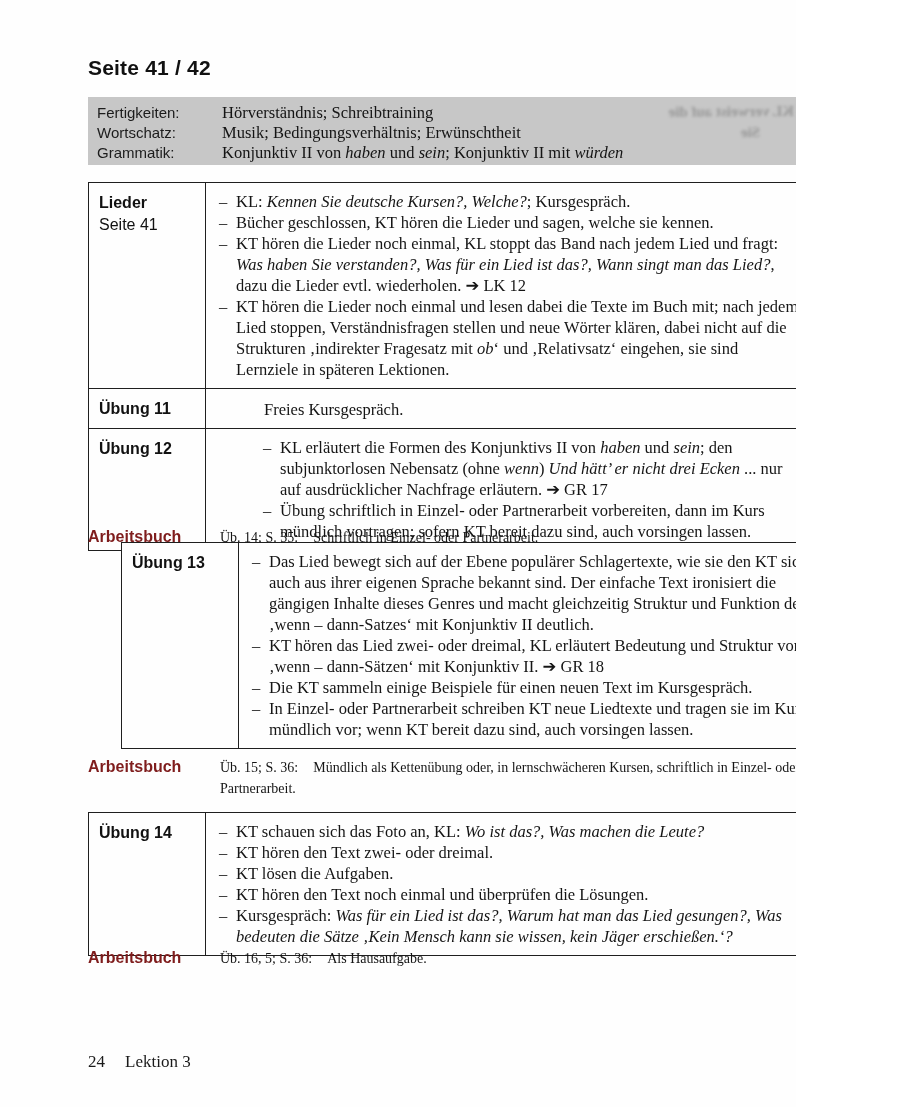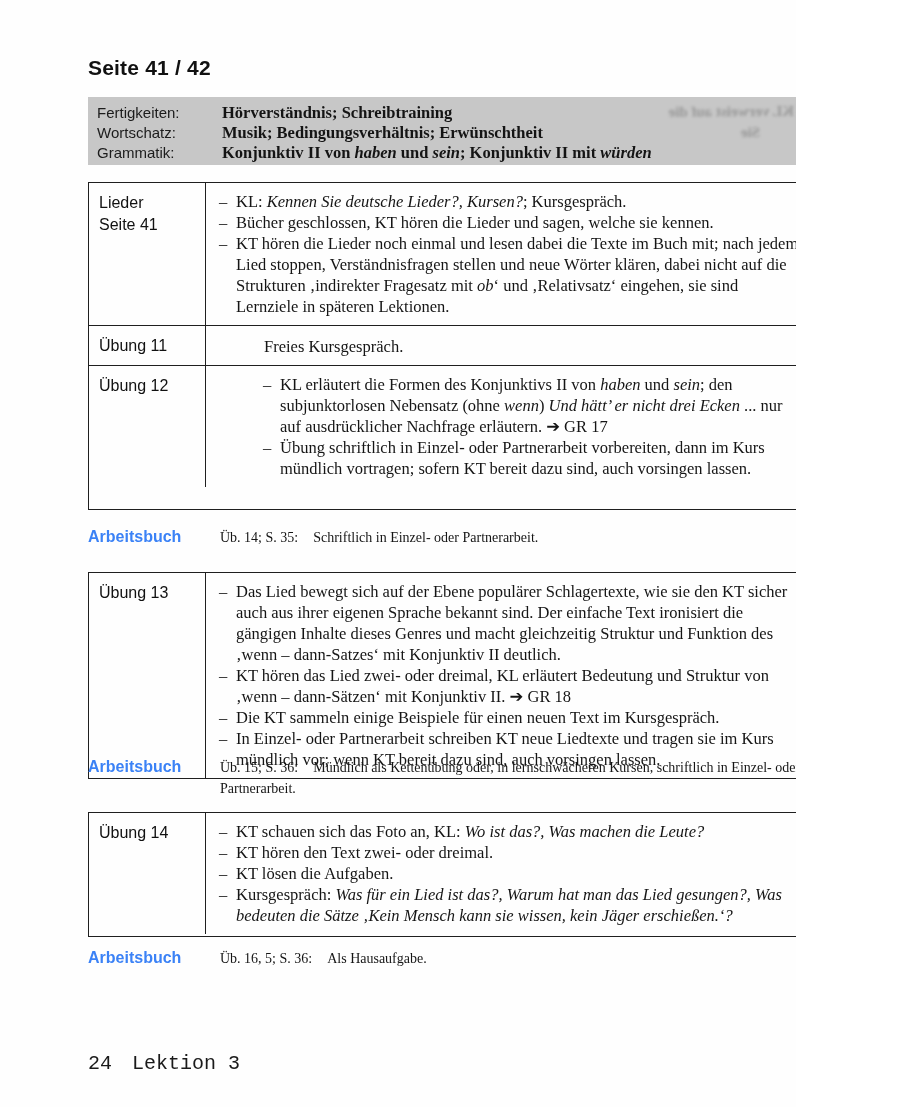--- a/index.html
+++ b/index.html
@@ -26,71 +26,71 @@
     padding:6px 0 6px 9px;
   }
   .info-row { display:flex; align-items:center; line-height:20px; }
   .info-label {
     width:125px; flex:0 0 125px;
     font-family:"Liberation Sans", sans-serif;
     font-size:15px; color:#1c1c1c;
   }
   .info-value {
     font-family:"Liberation Serif", serif;
-    font-weight:bold; font-size:16.5px; color:#141414;
+    font-weight:normal; font-size:16.5px; color:#141414;
   }
   .ghost {
     position:absolute; right:18px; top:5px; width:330px;
     transform:scaleX(-1) rotate(.4deg);
     filter:blur(1.4px);
     opacity:.38; color:#4a4a4a;
     font-family:"Liberation Serif", serif; font-weight:bold; font-size:15px;
     line-height:21px; text-align:left;
     pointer-events:none;
   }
   .ghost div:nth-child(2){ padding-left:34px; }
   
   .ltable {
     position:absolute; left:88px; width:724px;
     border:1.8px solid #1f1f1f;
     background:#fefefe;
   }
   .t1 { top:182px; min-height:328px; }
-  .t2 { top:572px; min-height:184px; }
+  .t2 { top:542px; min-height:184px;margin-left:33px; }
   .t3 { top:812px; min-height:125px; }
   .trow { display:flex; align-items:stretch; }
   .trow + .trow { border-top:1.6px solid #1f1f1f;gap:44px; }
   .hcell {
     flex:0 0 117px; width:117px;
     border-right:1.6px solid #1f1f1f;
     padding:9px 5px 6px 10px;
     font-family:"Liberation Sans", sans-serif;
     font-size:16px; line-height:22px; color:#111;
   }
-  .hl-bold { font-weight:normal; }
+  .hl-bold { font-weight:bold; }
   .bcell {
     flex:1; padding:8px 9px 8px 12px;
     font-size:16.5px; line-height:21px; color:#151515;
   }
   .bullet { position:relative; padding-left:18px; }
   .bullet::before { content:"–"; position:absolute; left:1px; top:0; }
   .plain-line { padding-left:2px; padding-top:2px; }
   
   .ab { position:absolute; left:88px; width:724px; display:flex; }
   .ab1 { top:527px; } .ab2 { top:757px; } .ab3 { top:948px; }
   .ab-label {
     flex:0 0 132px; width:132px;
     font-family:"Liberation Sans", sans-serif;
-    font-weight:bold; font-size:16px; color:#3b82f6;
+    font-weight:bold; font-size:16px; color:#7f1d1d;
     padding-top:1px;
   }
   .ab-content { flex:1; font-size:14px; line-height:21px; color:#151515; }
   .ab-ref { margin-right:15px; }
   
-  .footer { position:absolute; left:88px; top:1052px; font-size:20px; color:#1a1a1a;font-family:Liberation Mono, monospace; }
+  .footer { position:absolute; left:88px; top:1052px; font-size:17px; color:#1a1a1a; }
   .footer .pagenum { margin-right:20px; }
   i { font-style:italic; }
 </style>
 </head>
 <body>
 
 <div class="page">
 
   <div class="page-title">Seite 41 / 42</div>
 
@@ -113,22 +113,23 @@
     </div>
   </div>
 
   <div class="ltable t1">
     <div class="trow">
       <div class="hcell">
         <div class="hl-bold">Lieder</div>
         <div>Seite 41</div>
       </div>
       <div class="bcell">
-        <div class="bullet">KL: <i>Kennen Sie deutsche Lieder?, Kursen?</i>; Kursgespräch.</div>
+        <div class="bullet">KL: <i>Kennen Sie deutsche Kursen?, Welche?</i>; Kursgespräch.</div>
         <div class="bullet">Bücher geschlossen, KT hören die Lieder und sagen, welche sie kennen.</div>
+        <div class="bullet">KT hören die Lieder noch einmal, KL stoppt das Band nach jedem Lied und fragt: <i>Was haben Sie verstanden?, Was für ein Lied ist das?, Wann singt man das Lied?</i>, dazu die Lieder evtl. wiederholen. ➔ LK 12</div>
         <div class="bullet">KT hören die Lieder noch einmal und lesen dabei die Texte im Buch mit; nach jedem Lied stoppen, Verständnisfragen stellen und neue Wörter klären, dabei nicht auf die Strukturen ‚indirekter Fragesatz mit <i>ob</i>‘ und ‚Relativsatz‘ eingehen, sie sind Lernziele in späteren Lektionen.</div>
       </div>
     </div>
     <div class="trow">
       <div class="hcell">
         <div class="hl-bold">Übung 11</div>
       </div>
       <div class="bcell">
         <div class="plain-line">Freies Kursgespräch.</div>
       </div>
@@ -174,20 +175,21 @@
 
   <div class="ltable t3">
     <div class="trow">
       <div class="hcell">
         <div class="hl-bold">Übung 14</div>
       </div>
       <div class="bcell">
         <div class="bullet">KT schauen sich das Foto an, KL: <i>Wo ist das?, Was machen die Leute?</i></div>
         <div class="bullet">KT hören den Text zwei- oder dreimal.</div>
         <div class="bullet">KT lösen die Aufgaben.</div>
+        <div class="bullet">KT hören den Text noch einmal und überprüfen die Lösungen.</div>
         <div class="bullet">Kursgespräch: <i>Was für ein Lied ist das?, Warum hat man das Lied gesungen?, Was bedeuten die Sätze ‚Kein Mensch kann sie wissen, kein Jäger erschießen.‘?</i></div>
       </div>
     </div>
   </div>
 
   <div class="ab ab3">
     <div class="ab-label">Arbeitsbuch</div>
     <div class="ab-content">
       <span class="ab-ref">Üb. 16, 5;  S. 36:</span><span>Als Hausaufgabe.</span>
     </div>

